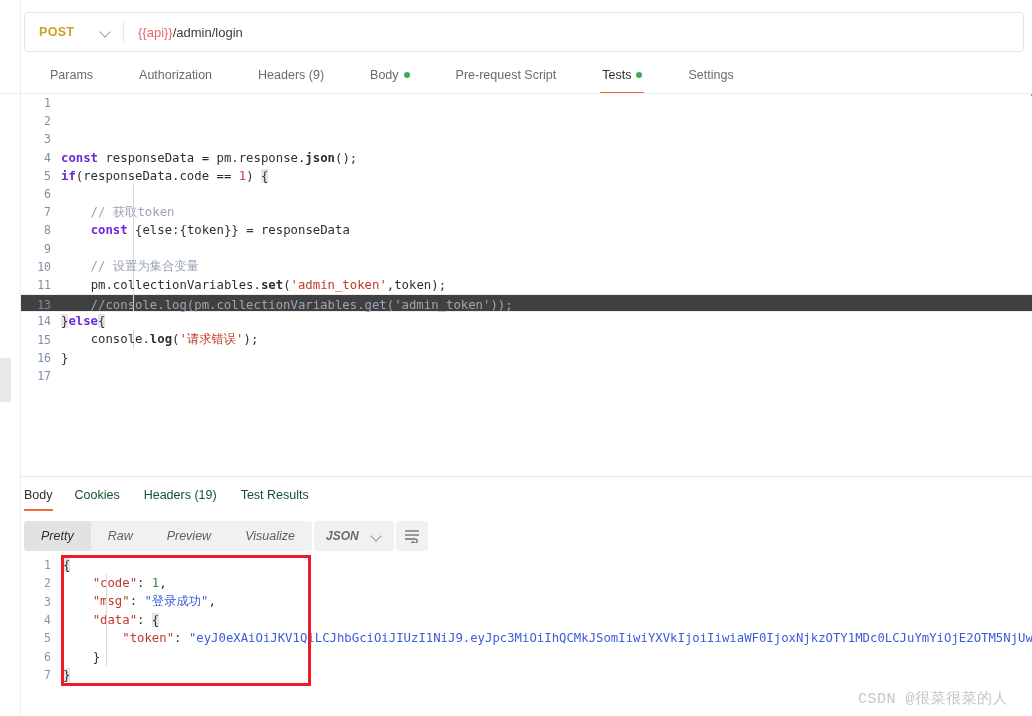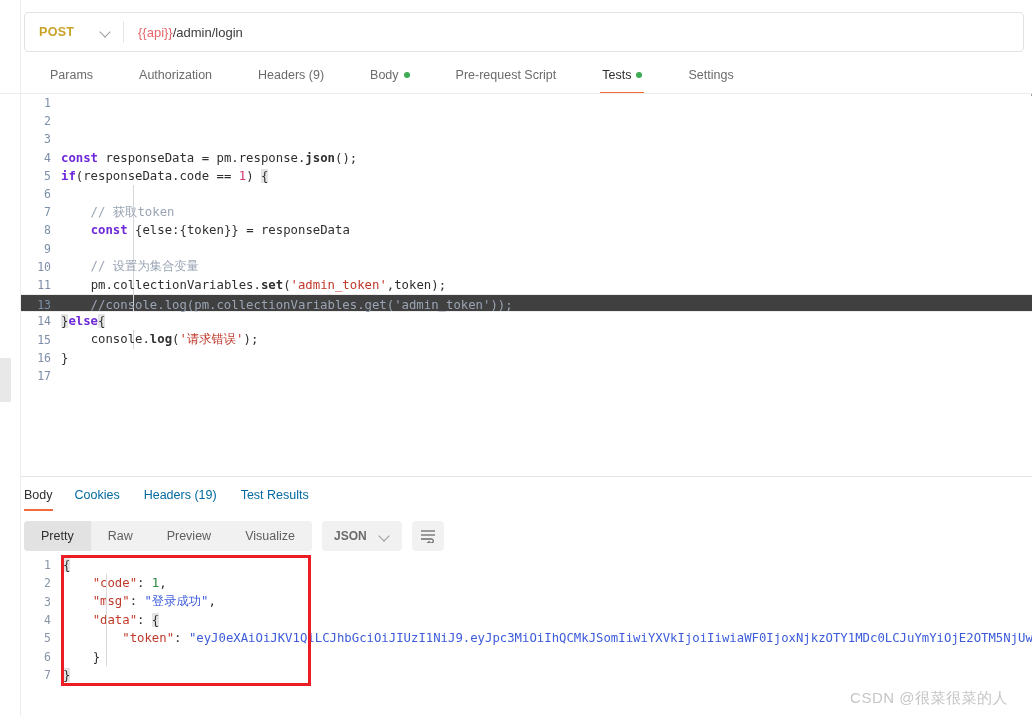--- a/index.html
+++ b/index.html
@@ -146,34 +146,34 @@
     background: #e4e4e4;
   }
 
   
   .resp-tabs {
     position: absolute; left: 24px; top: 484px; height: 26px;
     display: flex; align-items: flex-start;
   }
   .rstab {
     position: relative; padding: 0 12px; height: 22px;
-    font-size: 12.5px; color: #0369a1; cursor: pointer; white-space: nowrap;
+    font-size: 12.5px; color: #14532d; cursor: pointer; white-space: nowrap;
     display: flex; align-items: center;
   }
   .rstab:first-child { padding-left: 0; padding-right: 10px; }
   .rstab.active { color: #2e2e2e; }
   .rstab.active::after {
     content: ""; position: absolute; left: 0; right: 10px; bottom: -5px;
     height: 2.5px; background: #f26b3a;
   }
 
   
   .view-bar {
     position: absolute; left: 24px; top: 521px; height: 30px;
-    display: flex; align-items: center; gap: 10px;
+    display: flex; align-items: center; gap: 2px; font-style: italic;
   }
   .segmented {
     display: flex; background: #f1f1f1; border-radius: 4px; overflow: hidden;
     height: 30px;
   }
   .seg {
     display: flex; align-items: center; justify-content: center;
     padding: 0 17px; font-size: 12.5px; color: #5f5f5f; cursor: pointer;
   }
   .seg.active { background: #e2e2e2; color: #2e2e2e; }
@@ -218,21 +218,21 @@
     width: 250px; height: 131px;
     border: 3px solid #ec1c24;
     pointer-events: none;
     z-index: 5;
   }
 
   
   .watermark {
     position: absolute; right: 24px; bottom: 8px;
     font-size: 15px; color: #c6c6c6;
-    font-family: Liberation Sans, sans-serif;
+    font-family: Liberation Mono, monospace;
     letter-spacing: .5px;
   }
 </style>
 </head>
 <body>
 
 <div class="left-rail">
   <div class="rail-handle"></div>
 </div>
 <div class="rail-divider"></div>

